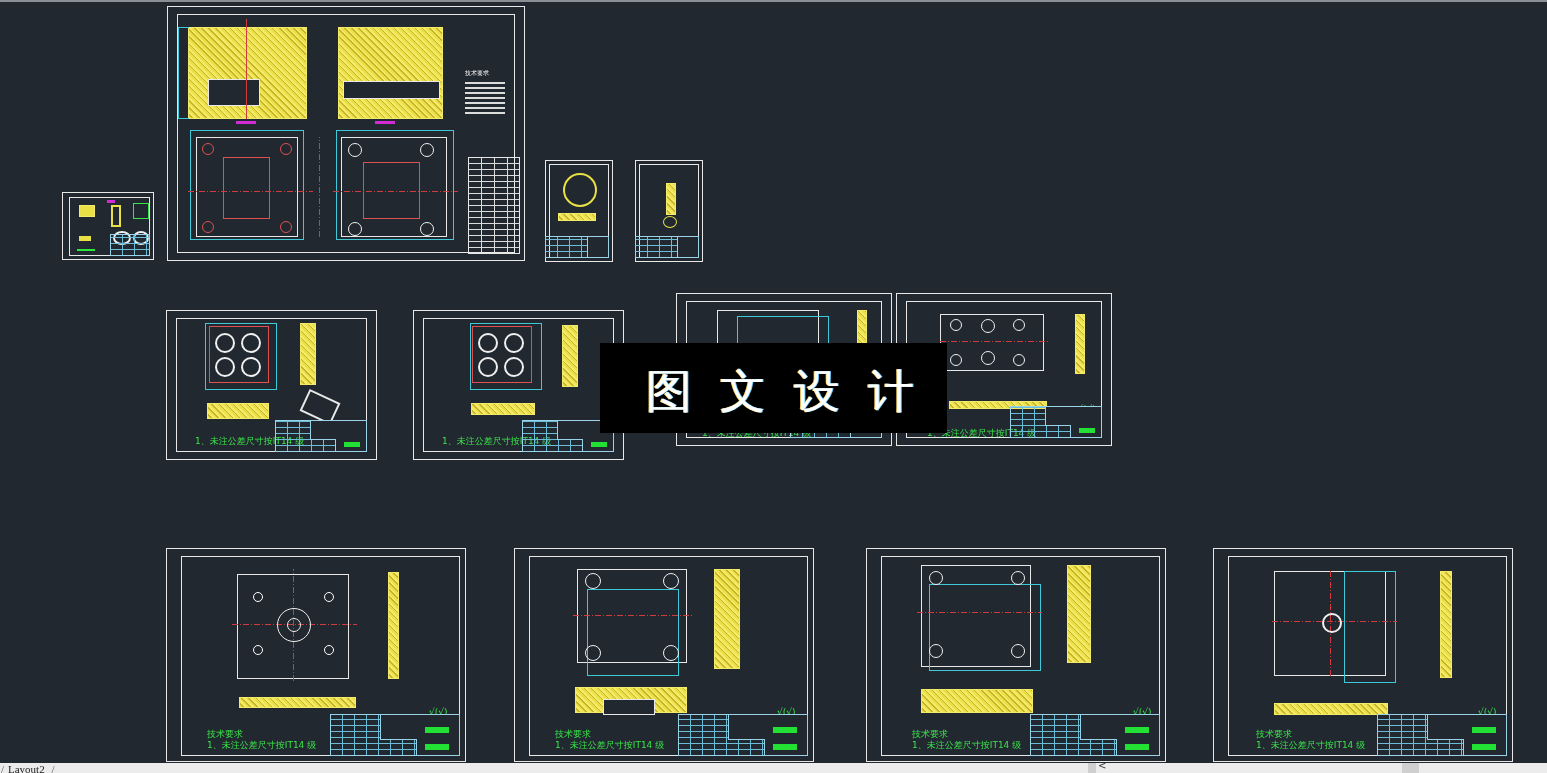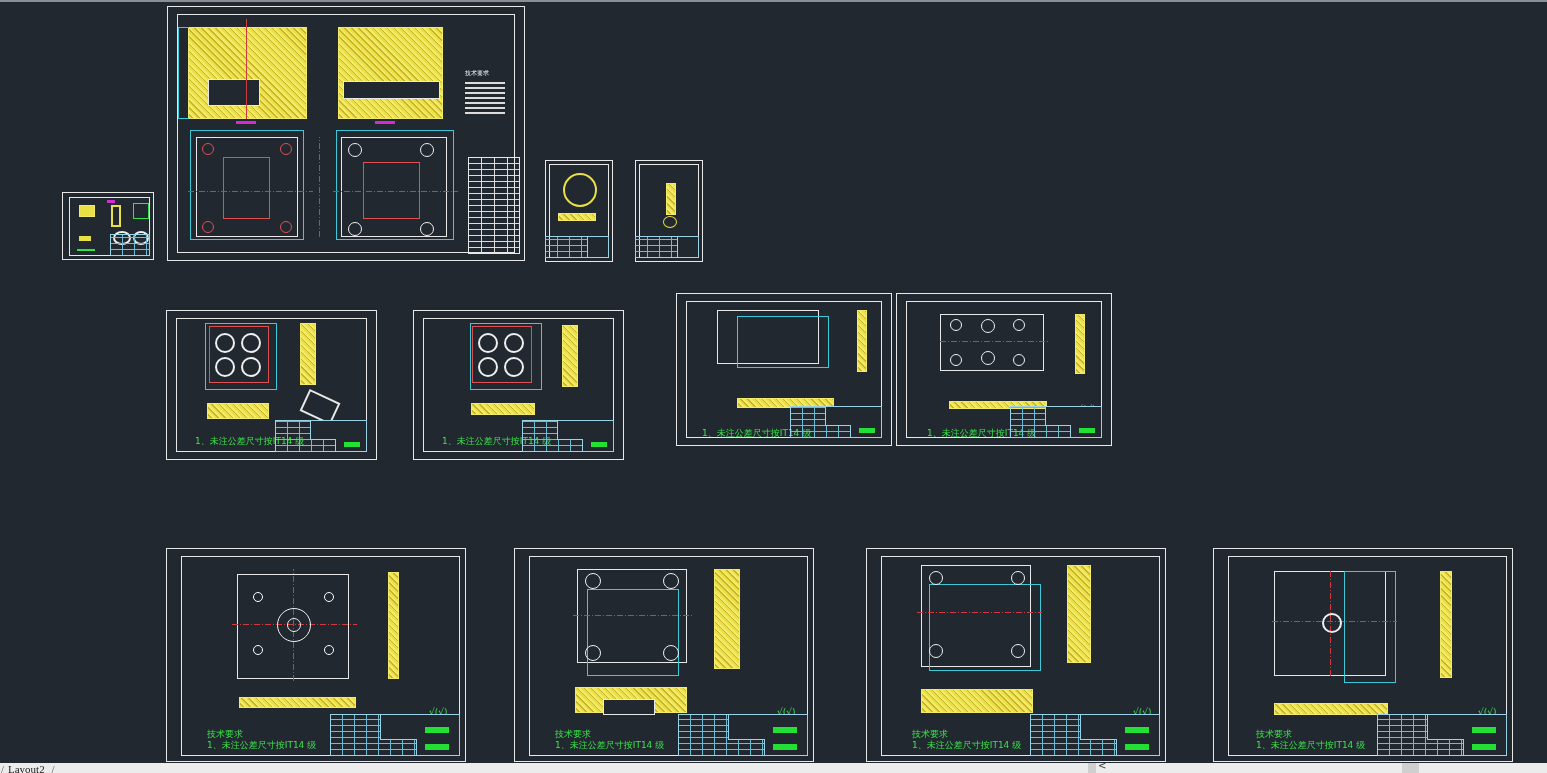--- a/index.html
+++ b/index.html
@@ -262,20 +262,23 @@
     <div class="note" style="left:42px;top:180px;">技术要求</div>
     <div class="note" style="left:42px;top:191px;">1、未注公差尺寸按IT14 级</div>
     <div class="tb" style="right:5px;bottom:5px;width:128px;height:40px;">
         <div class="g1"></div>
         <div class="g2"></div>
         <div class="gb" style="right:10px;bottom:5px;width:24px;height:6px;"></div>
         <div class="gb" style="right:10px;bottom:22px;width:24px;height:6px;"></div>
       </div>
   </div>
 
+  <div class="watermark">
+    <span>图文设计</span>
+  </div>
 </div>
 
 <div class="statusbar">
   <div class="tab">Layout2</div>
 </div>
 <div class="hscroll-left"></div>
 <div class="hscroll-arrow">&lt;</div>
 <div class="hscroll-thumb"></div>
 
 </body></html>

